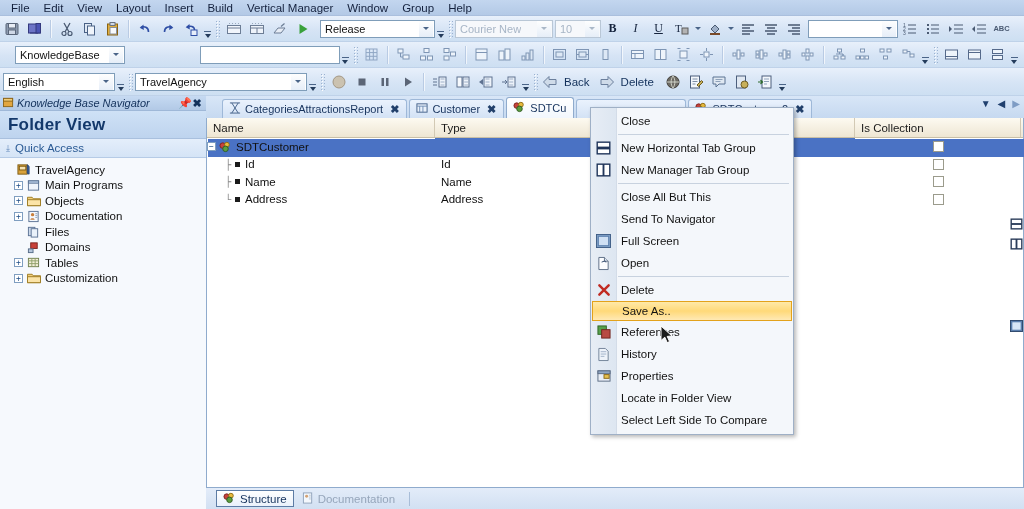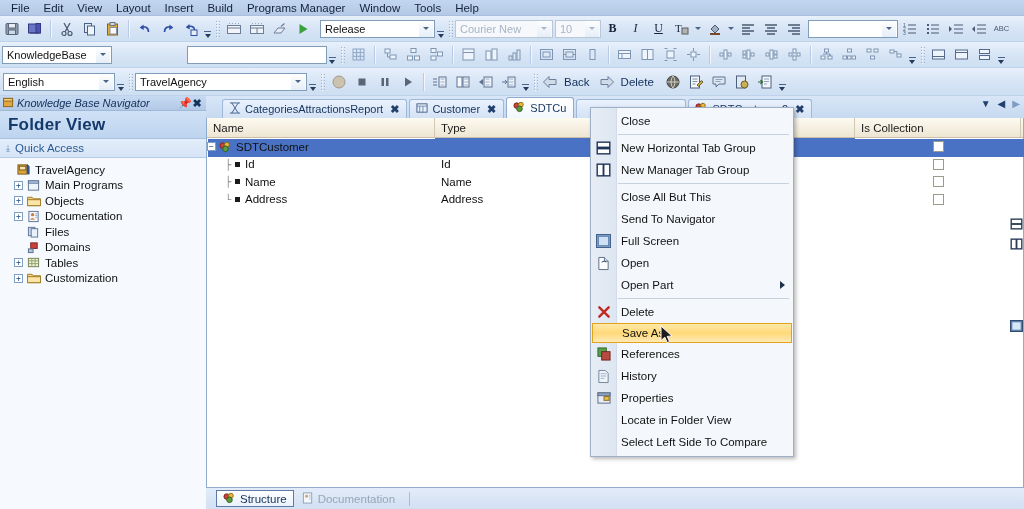--- a/index.html
+++ b/index.html
@@ -197,23 +197,23 @@
 
 <div id="app">
 
   <div class="menubar">
     <div class="mi">File</div>
     <div class="mi">Edit</div>
     <div class="mi">View</div>
     <div class="mi">Layout</div>
     <div class="mi">Insert</div>
     <div class="mi">Build</div>
-    <div class="mi">Programs Manager</div>
+    <div class="mi">Vertical Manager</div>
     <div class="mi">Window</div>
-    <div class="mi">Tools</div>
+    <div class="mi">Group</div>
     <div class="mi">Help</div>
   </div>
 
   <div class="tbrow tbrow1">
     <div class="tbtn">
       <svg width="16" height="16" viewBox="0 0 16 16">
           <rect x="2" y="2.5" width="12" height="11" rx="1" fill="#8d9bb0" stroke="#5a6679"></rect>
           <rect x="4.5" y="2.5" width="7" height="4.5" fill="#e8edf5" stroke="#5a6679"></rect>
           <rect x="4.5" y="9" width="7" height="4.5" fill="#cfd8e6" stroke="#5a6679"></rect>
         </svg>
@@ -399,25 +399,25 @@
         </svg>
     </div>
     <div class="tbtn">
       <svg width="16" height="16" viewBox="0 0 16 16">
           <g stroke="#4a5a72" stroke-width="1.2">
             <path d="M6 4h9M6 8h9M6 12h9"></path>
           </g>
           <path d="M4 5 L1 8 L4 11 Z" fill="#4a5a72"></path>
         </svg>
     </div>
-    <div class="tbtn" style="font-size:7.5px;font-weight:normal;color:#4a5a72">ABC</div>
+    <div class="tbtn" style="font-size:7.5px;font-weight:bold;color:#4a5a72">ABC</div>
   </div>
 
   <div class="tbrow tbrow2">
-    <div class="combo" style="width:110px;margin-left:2px">
+    <div class="combo" style="width:110px;margin-left:15px">
       <span class="cv">KnowledgeBase</span>
       <span class="arrow">
           <b></b>
         </span>
     </div>
     <div class="lbl">Search</div>
     <input class="txtinput" style="width: 140px;" value="" placeholder="">
     <div class="overflow">
         <i></i>
         <b></b>
@@ -1123,25 +1123,20 @@
       <span class="ci-icon">
         <svg width="13" height="15" viewBox="0 0 14 16">
             <path d="M2 1.5 h6 l4 4 v9 h-10 z" fill="#fcfdff" stroke="#5a6b83"></path>
             <path d="M8 1.5 v4 h4" fill="#e3ebf5" stroke="#5a6b83"></path>
             <path d="M5 6.5 q3 -2 5 0" stroke="#2b4468" fill="none"></path>
           </svg>
       </span>
       <span class="ci-label">Open</span>
     </div>
 
-    <div class="ctxitem">
-      <span class="ci-icon"></span>
-      <span class="ci-label">Open Part</span>
-      <span class="ci-arrow"></span>
-    </div>
     <div class="ctxsep"></div>
 
     <div class="ctxitem">
       <span class="ci-icon">
         <svg width="14" height="14" viewBox="0 0 15 15">
             <path d="M2.5 2.5 L12.5 12.5 M12.5 2.5 L2.5 12.5" stroke="#c02a22" stroke-width="2.6" stroke-linecap="round"></path>
           </svg>
       </span>
       <span class="ci-label">Delete</span>
     </div>

